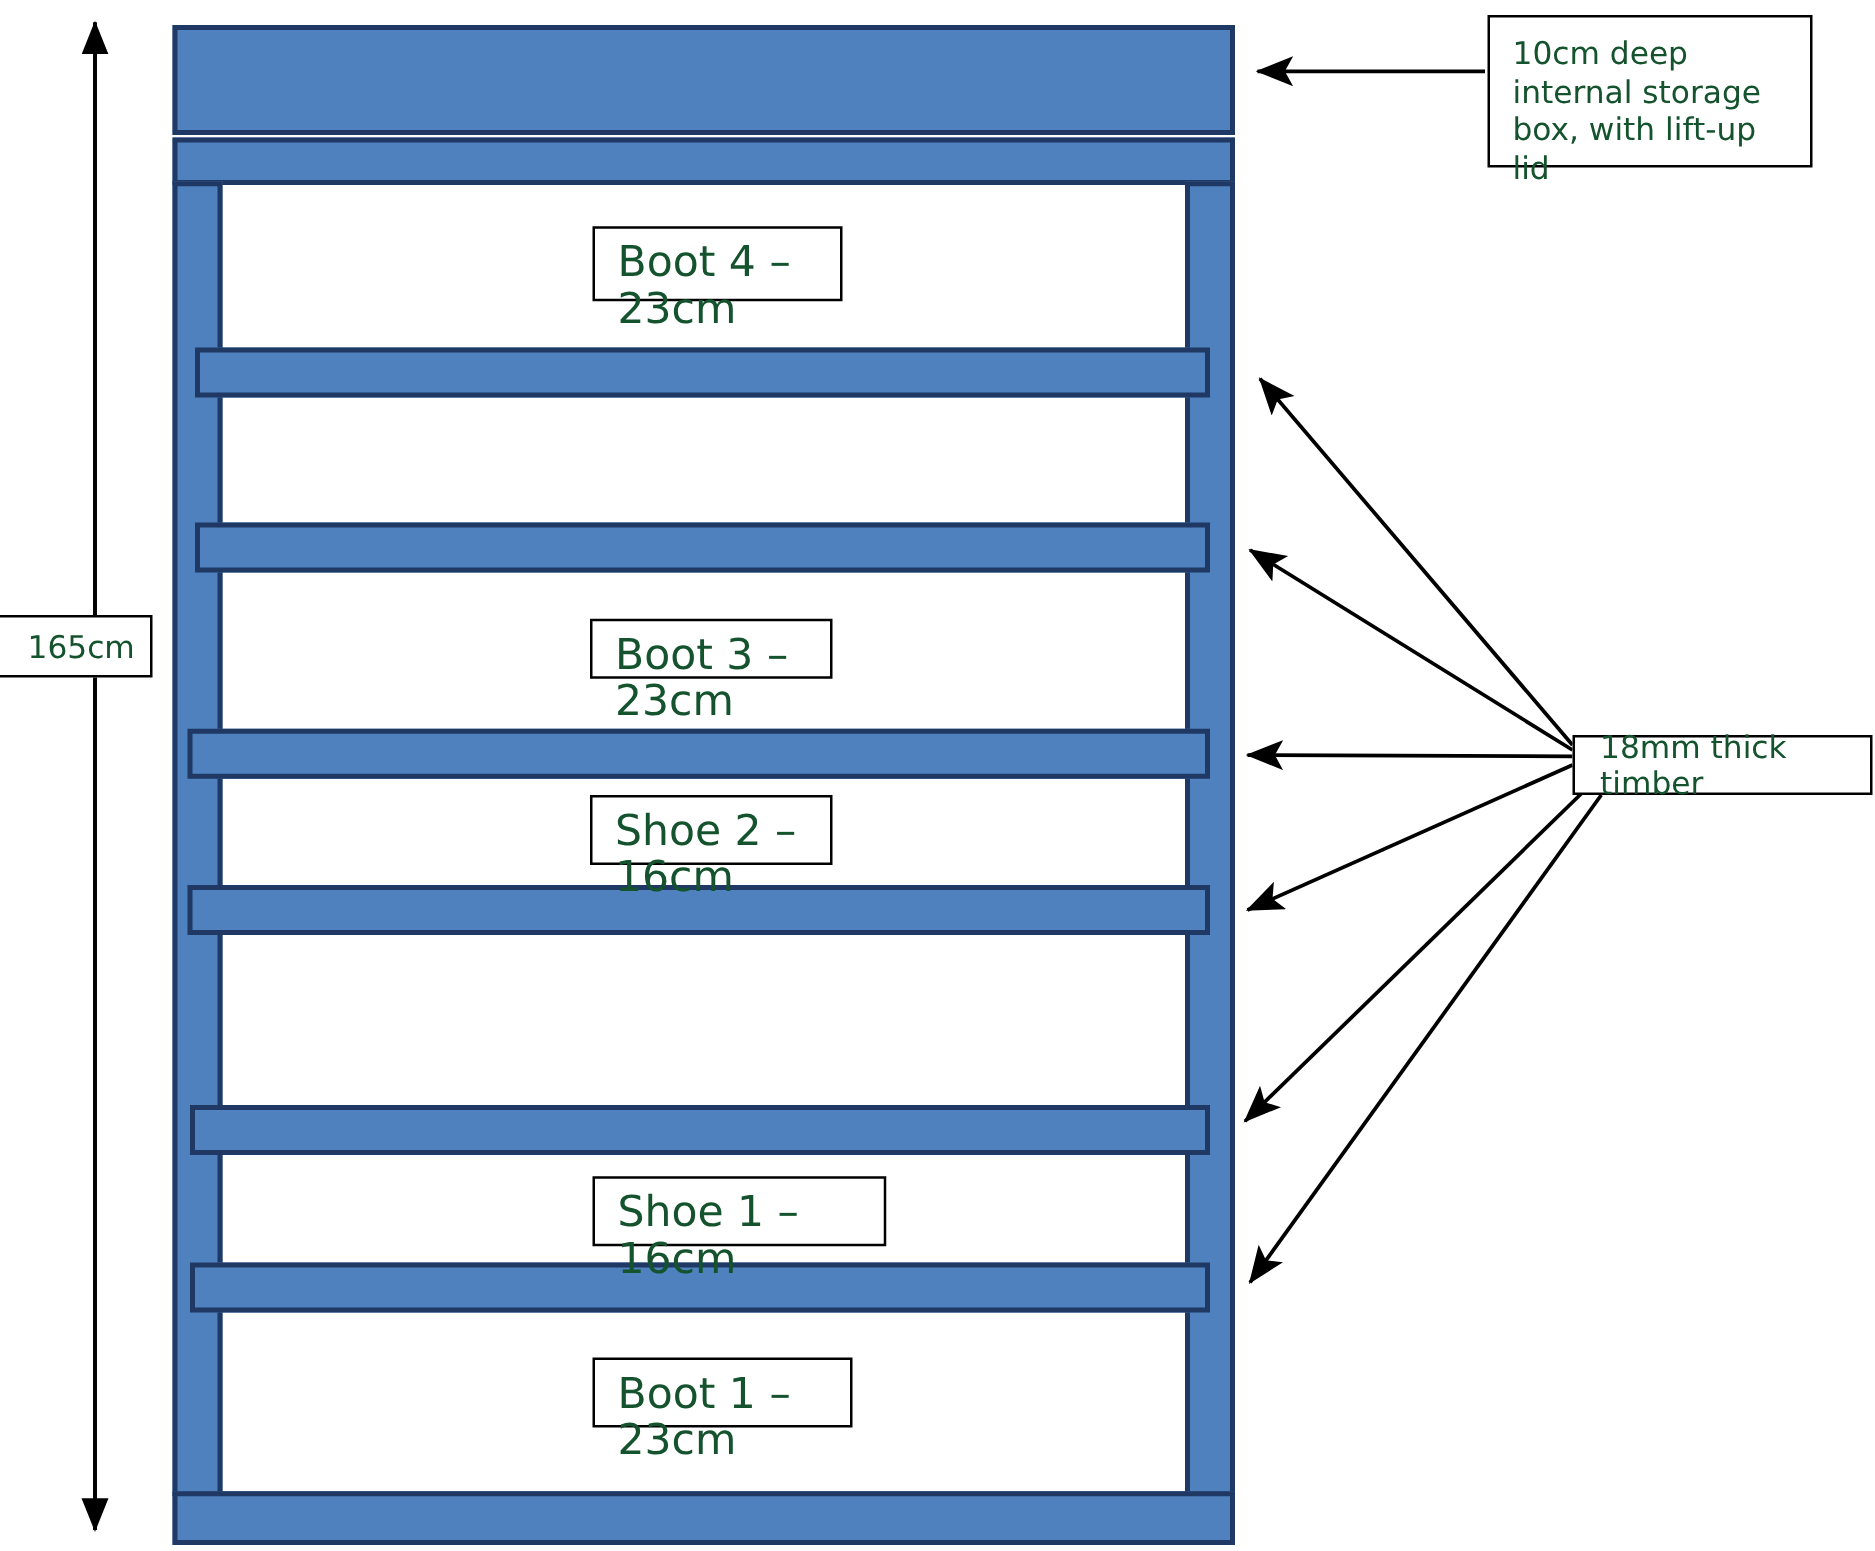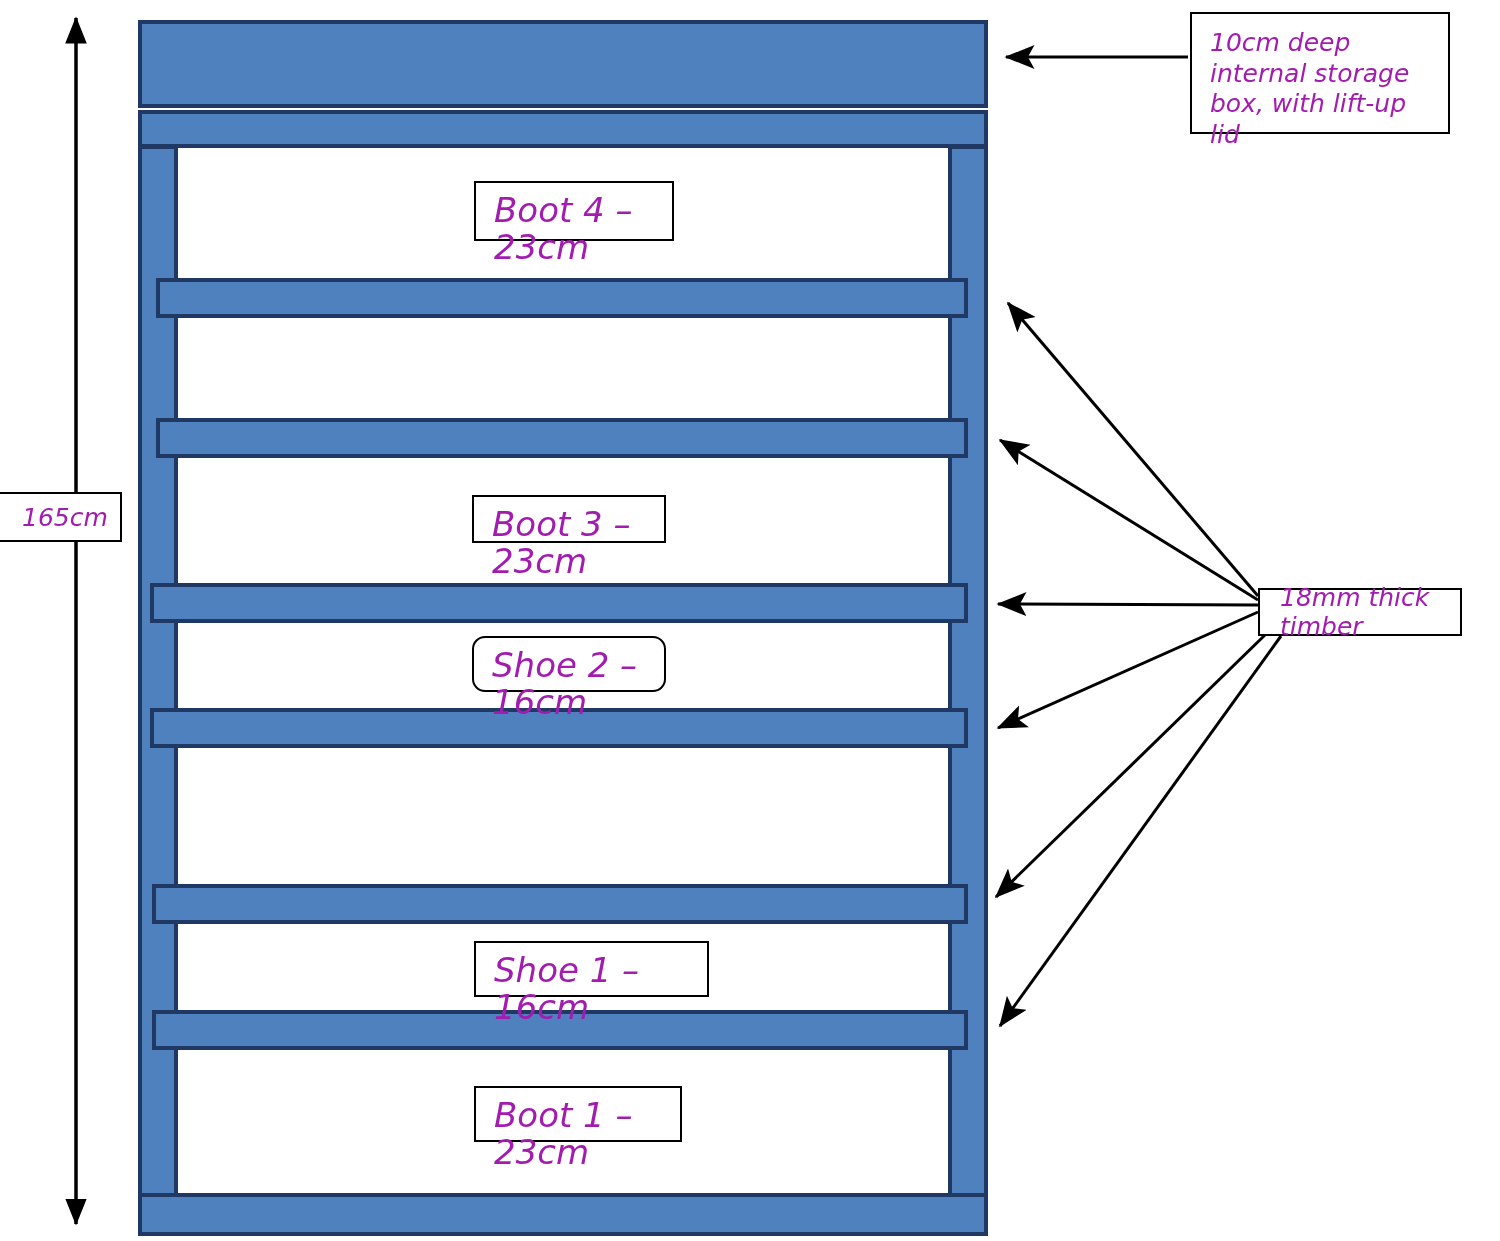--- a/index.html
+++ b/index.html
@@ -30,22 +30,21 @@
     background: #4E81BD;
     border: 4px solid #1F3864;
     box-sizing: border-box;
   }
   
   .callout {
     position: absolute;
     background: #ffffff;
     border: 2px solid #000000;
     box-sizing: border-box;
-    color: #a21caf;
-    font-style: italic;
+    color: #14532d;
   }
   .callout-text {
     display: block;
     white-space: pre-line;
   }
   .note-box {
     padding: 14px 16px 10px 18px;
     font-size: 25px;
     line-height: 1.22;
   }
@@ -123,38 +122,38 @@
 
   <div class="callout shelf-label" style="left:474px; top:181px; width:200px; height:60px;">
     <span class="callout-text">Boot 4 – 23cm</span>
   </div>
 
 
   <div class="callout shelf-label" style="left:472px; top:495px; width:194px; height:48px;">
     <span class="callout-text">Boot 3 – 23cm</span>
   </div>
 
-  <div class="callout shelf-label" style="left:472px; top:636px; width:194px; height:56px;border-radius:13px;">
+  <div class="callout shelf-label" style="left:472px; top:636px; width:194px; height:56px;">
     <span class="callout-text">Shoe 2 – 16cm</span>
   </div>
 
 
   <div class="callout shelf-label" style="left:474px; top:941px; width:235px; height:56px;">
     <span class="callout-text">Shoe 1 – 16cm</span>
   </div>
 
   <div class="callout shelf-label" style="left:474px; top:1086px; width:208px; height:56px;">
     <span class="callout-text">Boot 1 – 23cm</span>
   </div>
 
   <div class="callout dim-label" style="left:-2px; top:492px; width:124px; height:50px;">
     <span class="callout-text">165cm</span>
   </div>
 
   <div class="callout note-box" style="left:1190px; top:12px; width:260px; height:122px;">
     <span class="callout-text">10cm deep internal storage box, with lift-up lid</span>
   </div>
 
-  <div class="callout timber-label" style="left:1258px; top:588px; width:204px; height:48px;">
+  <div class="callout timber-label" style="left:1258px; top:588px; width:240px; height:48px;">
     <span class="callout-text">18mm thick timber</span>
   </div>
 
 </div>
 
 </body></html>

